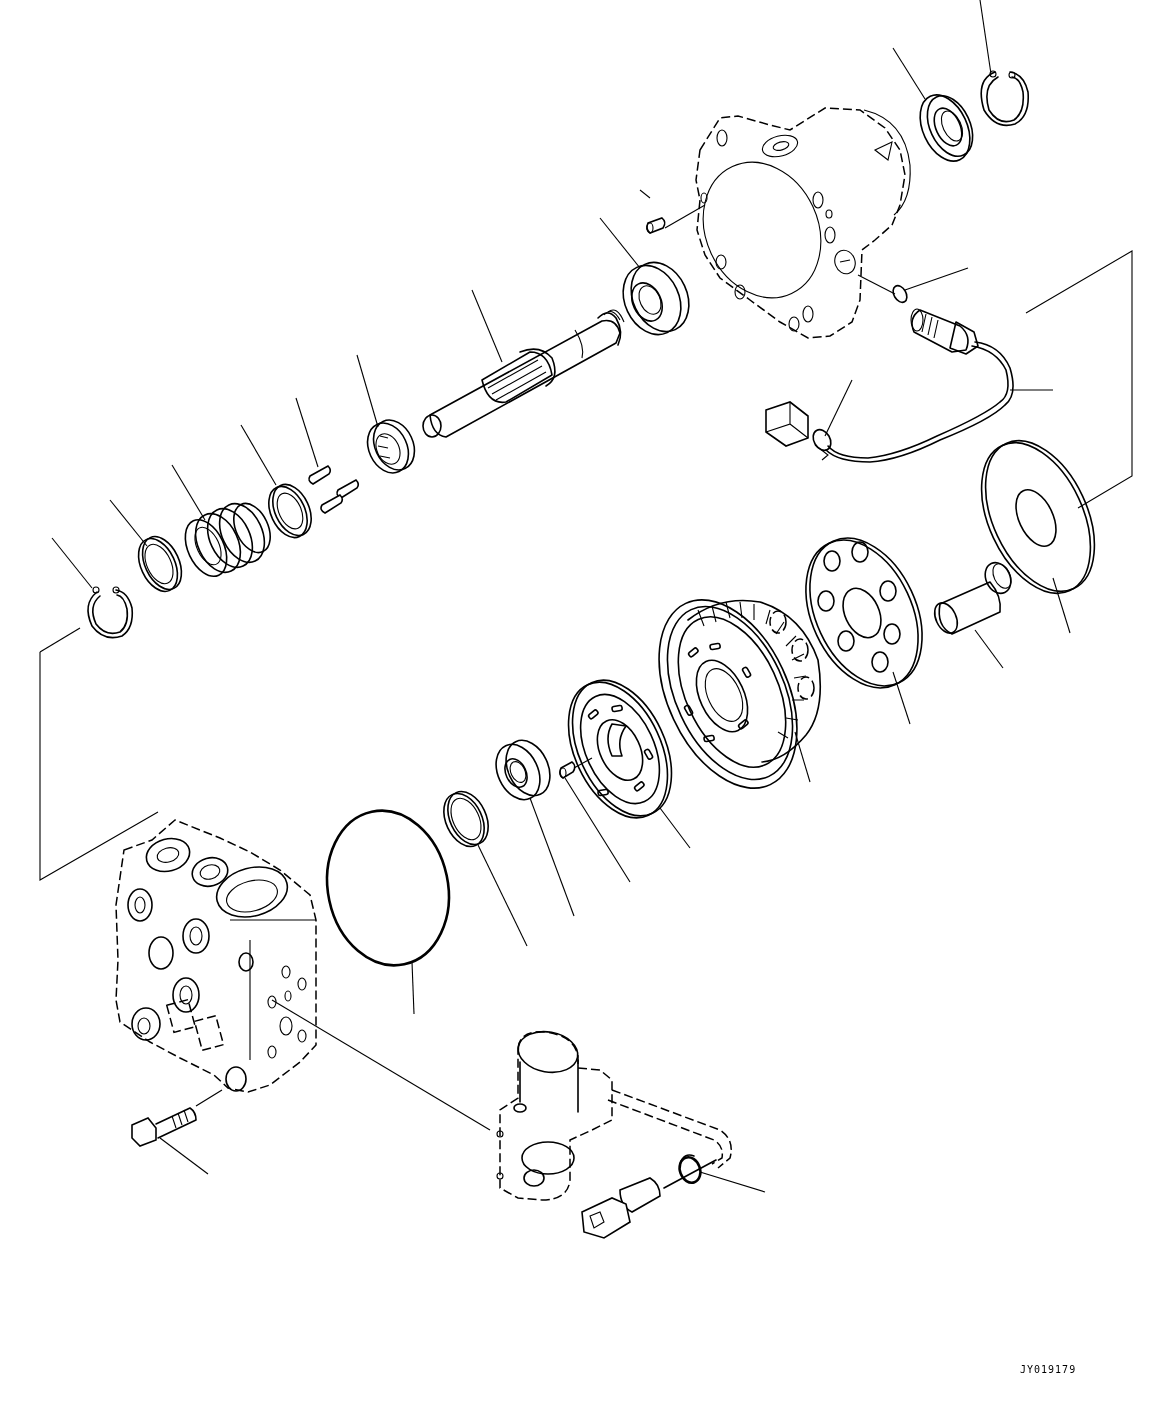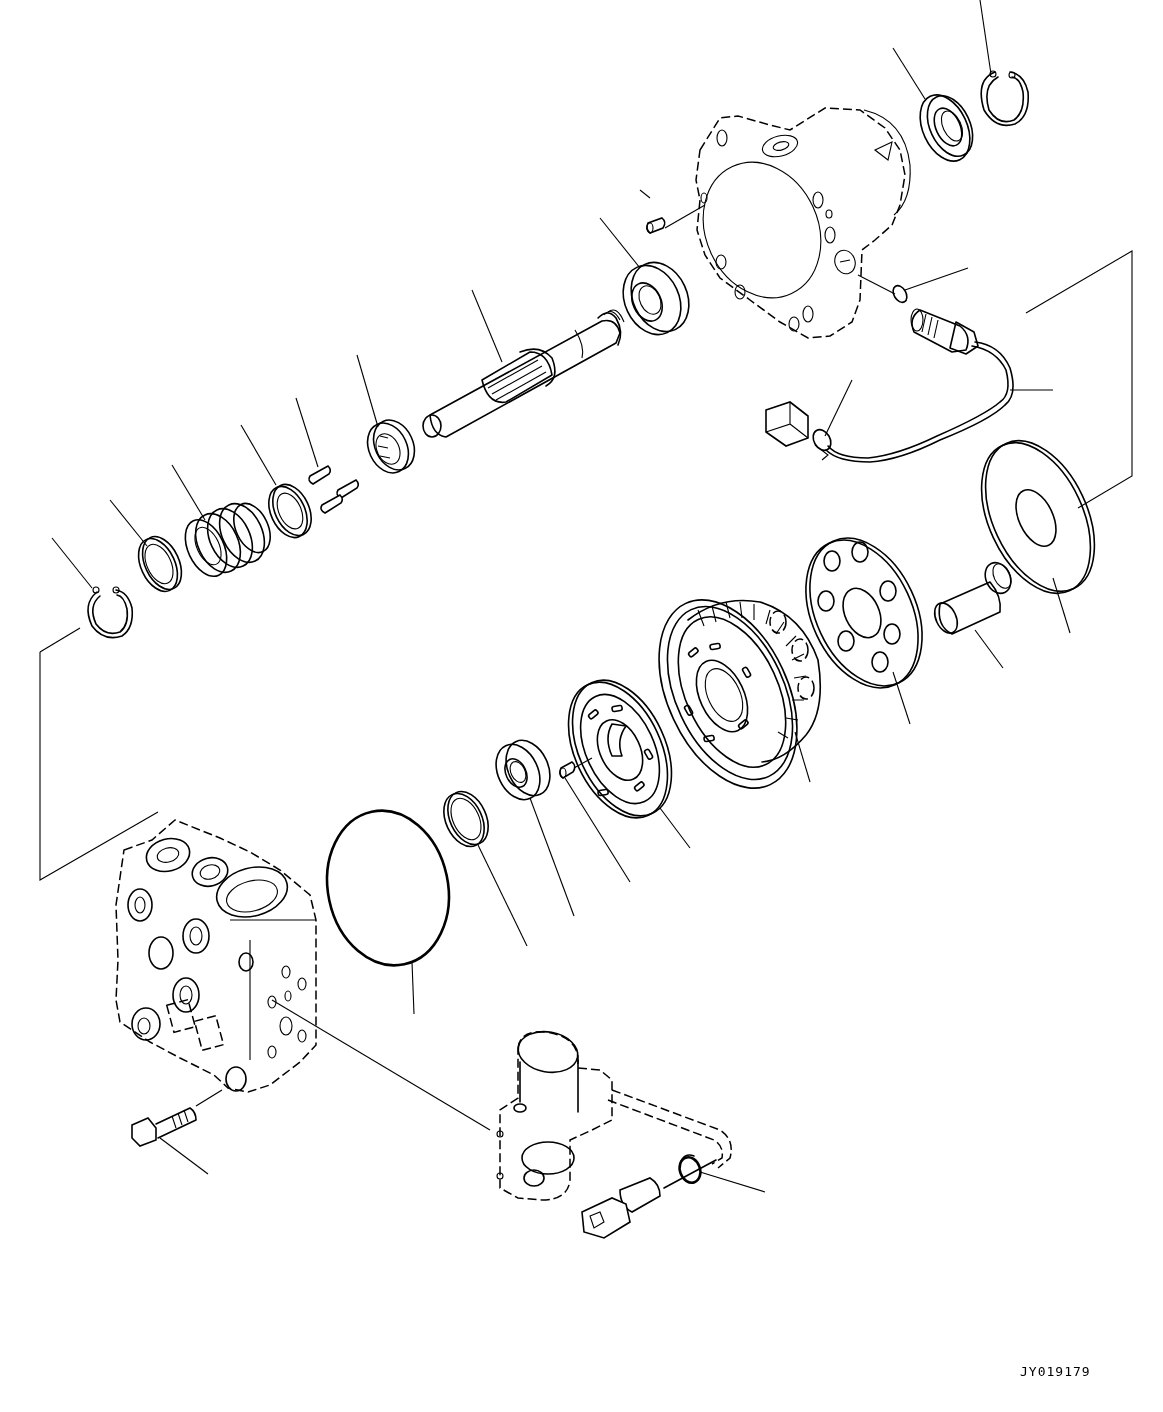--- a/index.html
+++ b/index.html
@@ -3,21 +3,21 @@
 <meta charset="utf-8">
 <style>
   html, body { margin:0; padding:0; background:#ffffff; }
   body { width:1163px; height:1412px; position:relative; overflow:hidden; font-family:"DejaVu Sans Mono", monospace; }
   #diagram { position:absolute; left:0; top:0; width:1163px; height:1412px; }
   .ln { fill:none; stroke:#000; stroke-width:1.6; stroke-linecap:round; stroke-linejoin:round; }
   .thin { fill:none; stroke:#000; stroke-width:1.1; }
   .thick { fill:none; stroke:#000; stroke-width:2.6; }
   .dash { fill:none; stroke:#000; stroke-width:1.5; stroke-dasharray:9 4; }
   .fillw { fill:#fff; stroke:#000; stroke-width:1.6; }
-  #drawing-id { position:absolute; left:1020px; top:1364px; font-size:13px; letter-spacing:1px; color:#000; }
+  #drawing-id { position:absolute; left:1020px; top:1364px; font-size:10px; letter-spacing:1px; color:#000; }
 </style>
 </head>
 <body>
 
 <svg id="diagram" viewBox="0 0 1163 1412" xmlns="http://www.w3.org/2000/svg">
 
   <g>
     <polyline class="thin" points="40,652 40,880 158,812"></polyline>
     <polyline class="thin" points="40,652 80,628"></polyline>
     <polyline class="thin" points="1026,313 1132,251 1132,476 1078,508"></polyline>

